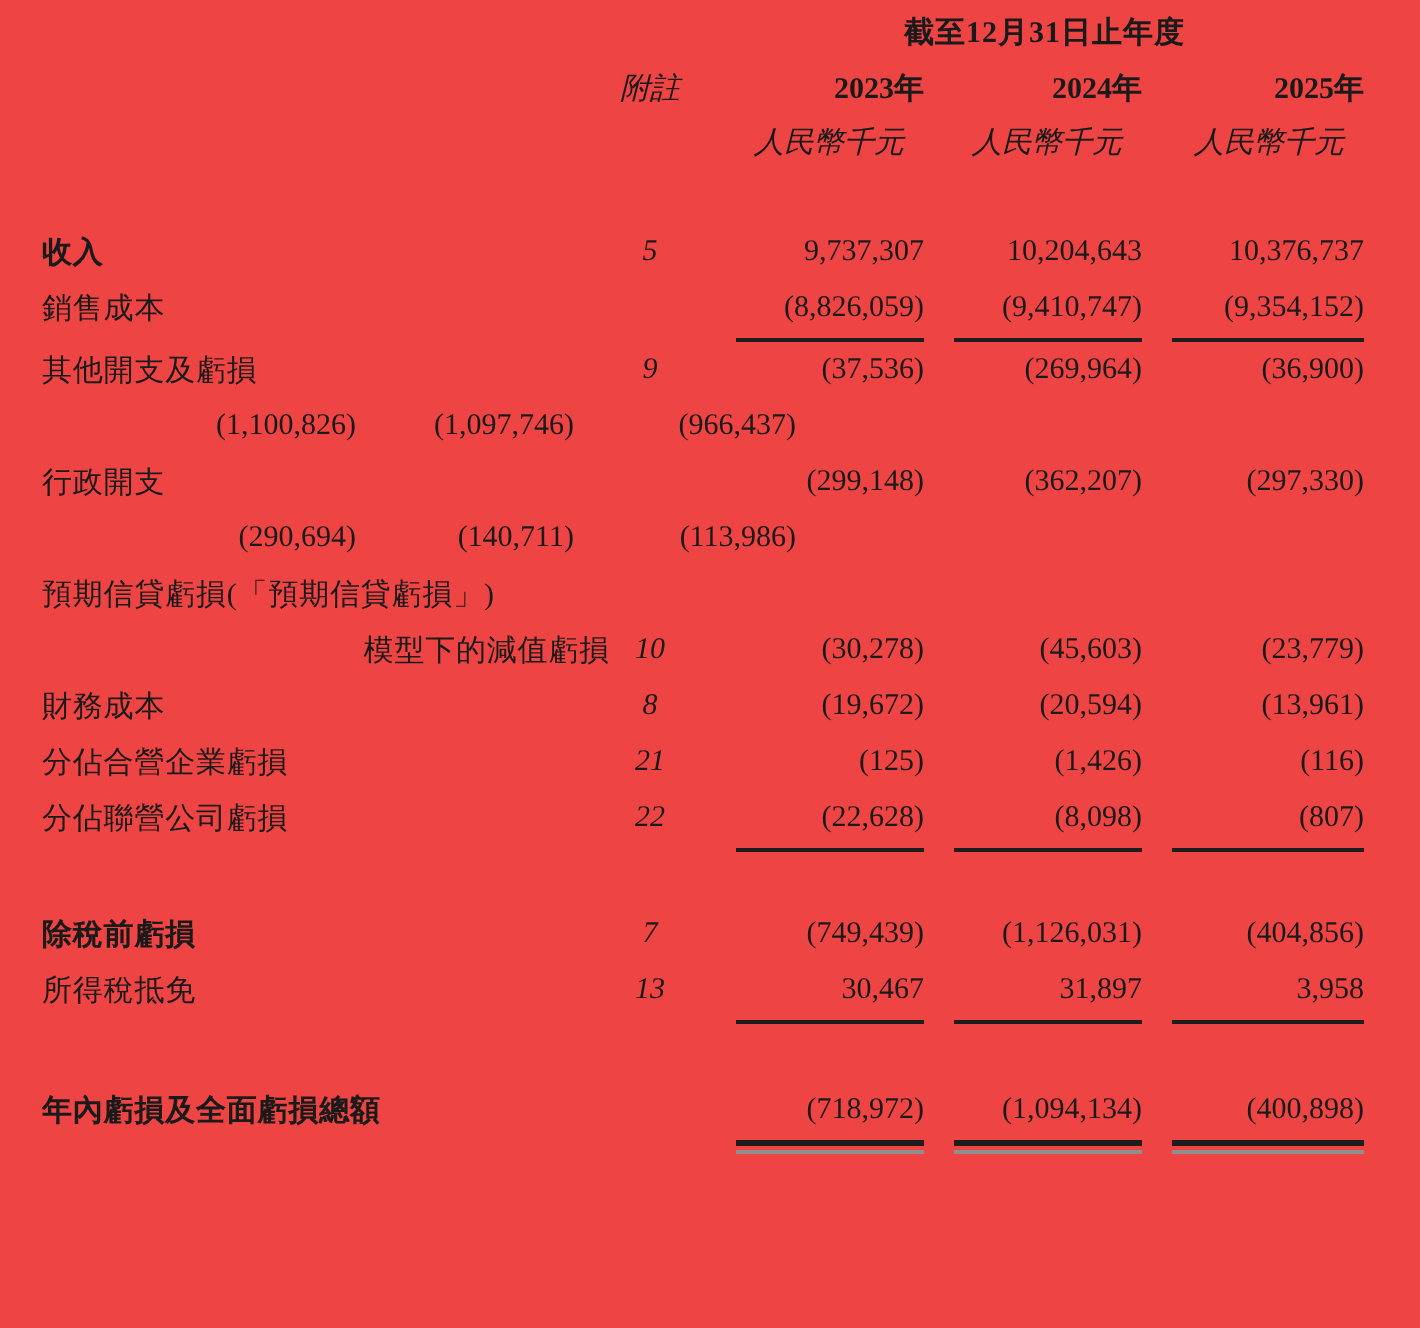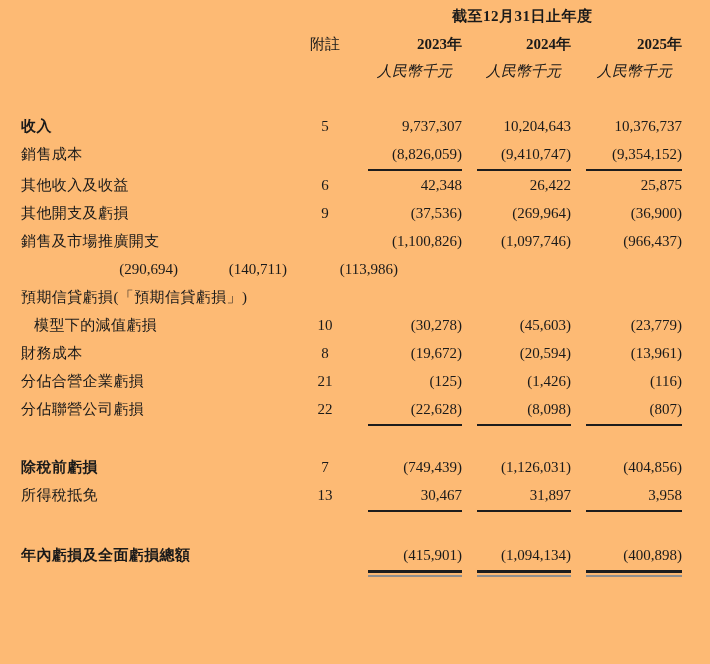--- a/index.html
+++ b/index.html
@@ -1,37 +1,37 @@
 <!DOCTYPE html>
 <html><head>
 <meta charset="utf-8">
 <style>
   html,body { margin:0; padding:0; background:#ffffff; }
   .page {
-    width:710px; height:664px; background:#fdba74; overflow:hidden;
+    width:710px; height:664px; background:#ef4444; overflow:hidden;
     font-family:"Liberation Serif","DejaVu Serif",serif;
     color:#1a1a1a; font-size:15px; position:relative; box-sizing:border-box;
   }
   .title-row { position:relative; height:18px; margin-top:7px; }
   .title { position:absolute; left:452px; top:0; font-weight:bold; letter-spacing:0.5px; white-space:nowrap; }
   .r { display:flex; align-items:center; height:28px; padding:0 28px 0 21px; box-sizing:border-box; }
   .hd, .un { height:18px; }
   .hd { margin-top:10px; }
   .un { margin-top:9px; }
   .lbl { flex:1; letter-spacing:0.4px; white-space:nowrap; overflow:hidden; }
-  .note { width:40px; text-align:center; flex:none; }
+  .note { width:40px; text-align:center; font-style:italic; flex:none; }
   .c { width:94px; text-align:right; flex:none; white-space:nowrap; }
   .c1 { margin-left:23px; }
   .c2 { margin-left:15px; }
   .c3 { margin-left:15px; width:96px;font-family:Liberation Serif, serif; }
   .b .lbl { font-weight:bold; }
   .bold { font-weight:bold; }
   .ital { font-style:italic; }
   .unit-pad { padding-right:10px; box-sizing:border-box;text-align:right; }
-  .ind .lbl { padding-left:13px; }
+  .ind .lbl { padding-left:13px;text-align:right; }
   .mt-grp1 { margin-top:32px; }
   .mt-grp2 { margin-top:33px; }
   .mt-grp3 { margin-top:27px; }
   .mt-grp4 { margin-top:29px;justify-content:flex-end; }
   .rr { height:2px; padding:0 28px 0 21px; display:flex; align-items:flex-start; box-sizing:border-box; margin-top:1px; }
   .rr .rl { height:0; border-top:2px solid #1d1d1d; }
   .dr { height:7px; padding:0 28px 0 21px; display:flex; box-sizing:border-box; margin-top:1px; }
   .dr .dl { height:7px; box-sizing:border-box; border-top:3px solid #1d1d1d; border-bottom:2px solid #8f8f8f; }
 </style>
 </head>
@@ -77,44 +77,43 @@
 
   <div class="rr">
     <span class="lbl"></span>
       <span class="note"></span>
     <span class="c c1 rl"></span>
     <span class="c c2 rl"></span>
     <span class="c c3 rl"></span>
   </div>
 
 
-  <div class="r">
-    <span class="lbl">其他收入及收益</span>
-    <span class="note">6</span>
-    <span class="c c1">42,348</span>
-    <span class="c c2">26,422</span>
-    <span class="c c3">25,875</span>
-  </div>
 
   <div class="r">
     <span class="lbl">其他開支及虧損</span>
     <span class="note">9</span>
     <span class="c c1">(37,536)</span>
     <span class="c c2">(269,964)</span>
     <span class="c c3">(36,900)</span>
   </div>
 
   <div class="r">
-    <span class="lbl">銷售及市場推廣開支</span>
     <span class="note"></span>
     <span class="c c1">(1,100,826)</span>
     <span class="c c2">(1,097,746)</span>
     <span class="c c3">(966,437)</span>
   </div>
 
+  <div class="r">
+    <span class="lbl">行政開支</span>
+    <span class="note"></span>
+    <span class="c c1">(299,148)</span>
+    <span class="c c2">(362,207)</span>
+    <span class="c c3">(297,330)</span>
+  </div>
 
   <div class="r">
     <span class="note"></span>
     <span class="c c1">(290,694)</span>
     <span class="c c2">(140,711)</span>
     <span class="c c3">(113,986)</span>
   </div>
 
   <div class="r">
     <span class="lbl">預期信貸虧損(「預期信貸虧損」)</span>
@@ -184,21 +183,21 @@
     <span class="lbl"></span>
       <span class="note"></span>
     <span class="c c1 rl"></span>
     <span class="c c2 rl"></span>
     <span class="c c3 rl"></span>
   </div>
 
   <div class="r b mt-grp4">
     <span class="lbl">年內虧損及全面虧損總額</span>
     <span class="note"></span>
-    <span class="c c1">(415,901)</span>
+    <span class="c c1">(718,972)</span>
     <span class="c c2">(1,094,134)</span>
     <span class="c c3">(400,898)</span>
   </div>
 
   <div class="dr">
     <span class="lbl"></span>
       <span class="note"></span>
     <span class="c c1 dl"></span>
     <span class="c c2 dl"></span>
     <span class="c c3 dl"></span>

